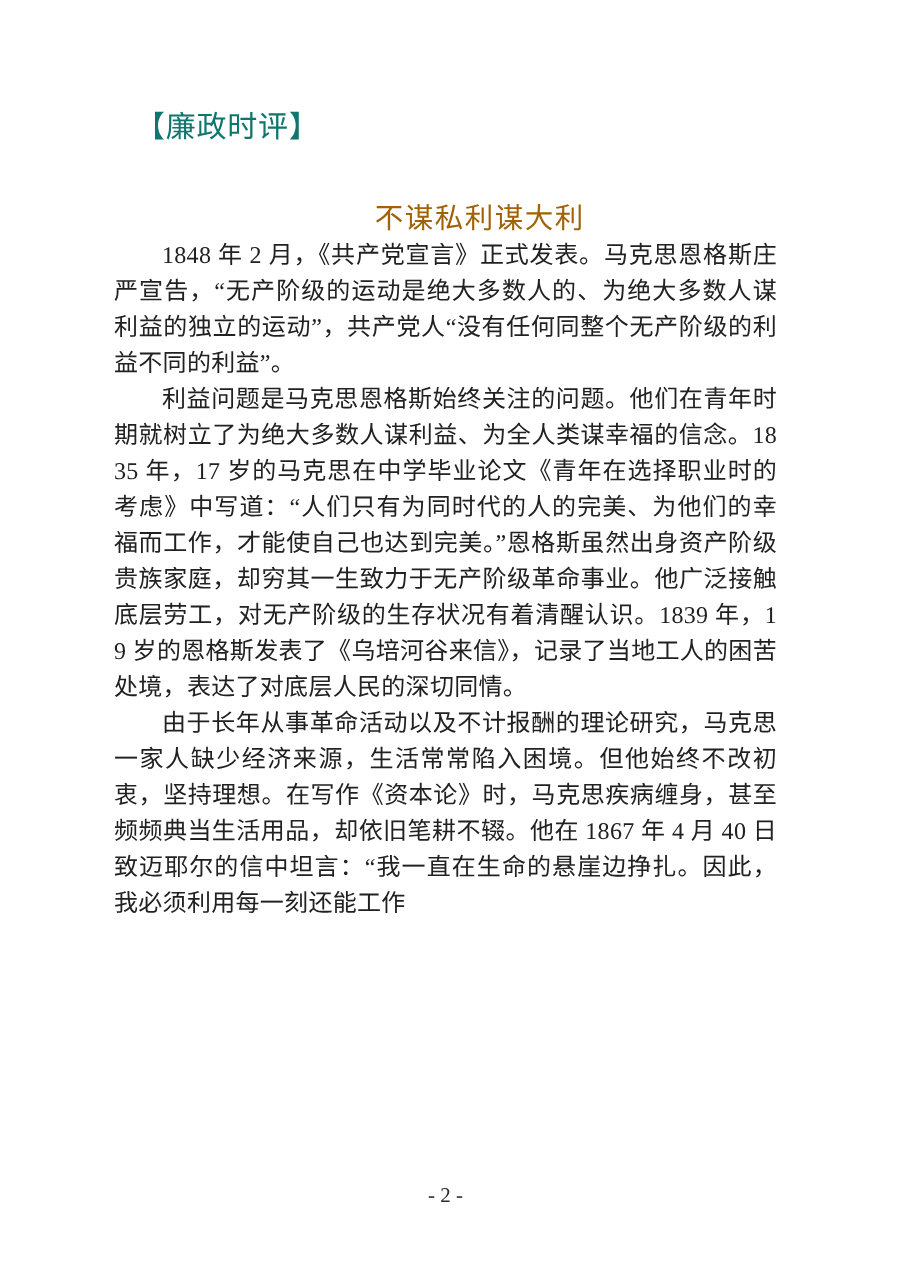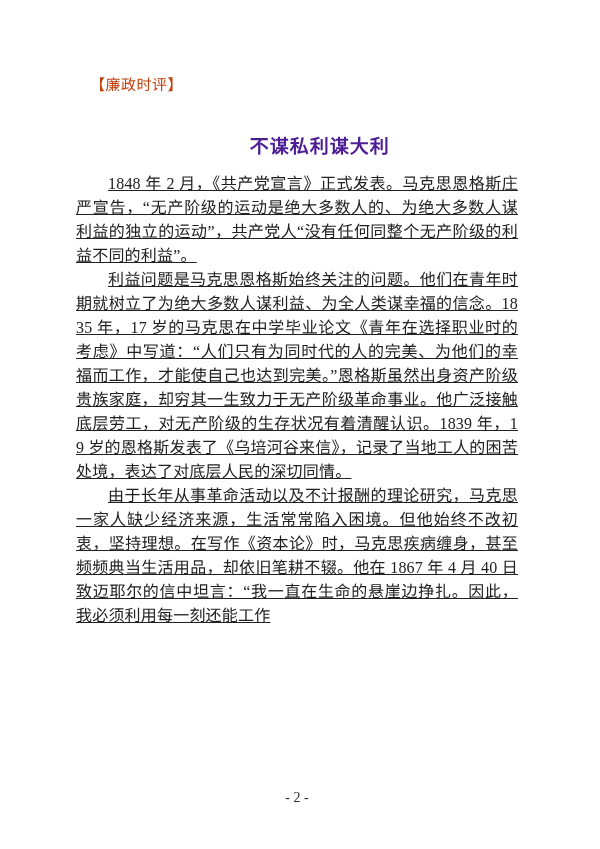--- a/index.html
+++ b/index.html
@@ -15,44 +15,43 @@
     background: #ffffff;
     color: #212121;
     font-family: "Liberation Serif", "DejaVu Serif", serif;
     overflow: hidden;
     box-sizing: border-box;
   }
   .section-label {
     position: absolute;
     top: 74px;
     left: 90px;
-    font-size: 15px;
+    font-size: 20px;
     line-height: 22px;
     letter-spacing: 0.5px;
-    color: #c2410c;
+    color: #0f766e;
   }
   .doc-title {
     position: absolute;
     top: 121px;
     left: 76px;
     right: 82px;
     text-align: center;
     text-indent: 2.4em;
     font-size: 19px;
     line-height: 26px;
-    font-weight: bold;
+    font-weight: normal;
     letter-spacing: 1px;
-    color: #4c1d95;
+    color: #a16207;
   }
   .body-text {
     position: absolute;
-    top: 172px;
+    top: 159px;
     left: 76px;
     right: 82px;
-    text-decoration: underline;
   }
   .body-text p {
     margin: 0;
     font-size: 16px;
     line-height: 24px;
     text-align: justify;
     text-justify: inter-ideograph;
     text-indent: 2em;
     letter-spacing: 0.2px;
     color: #212121;

